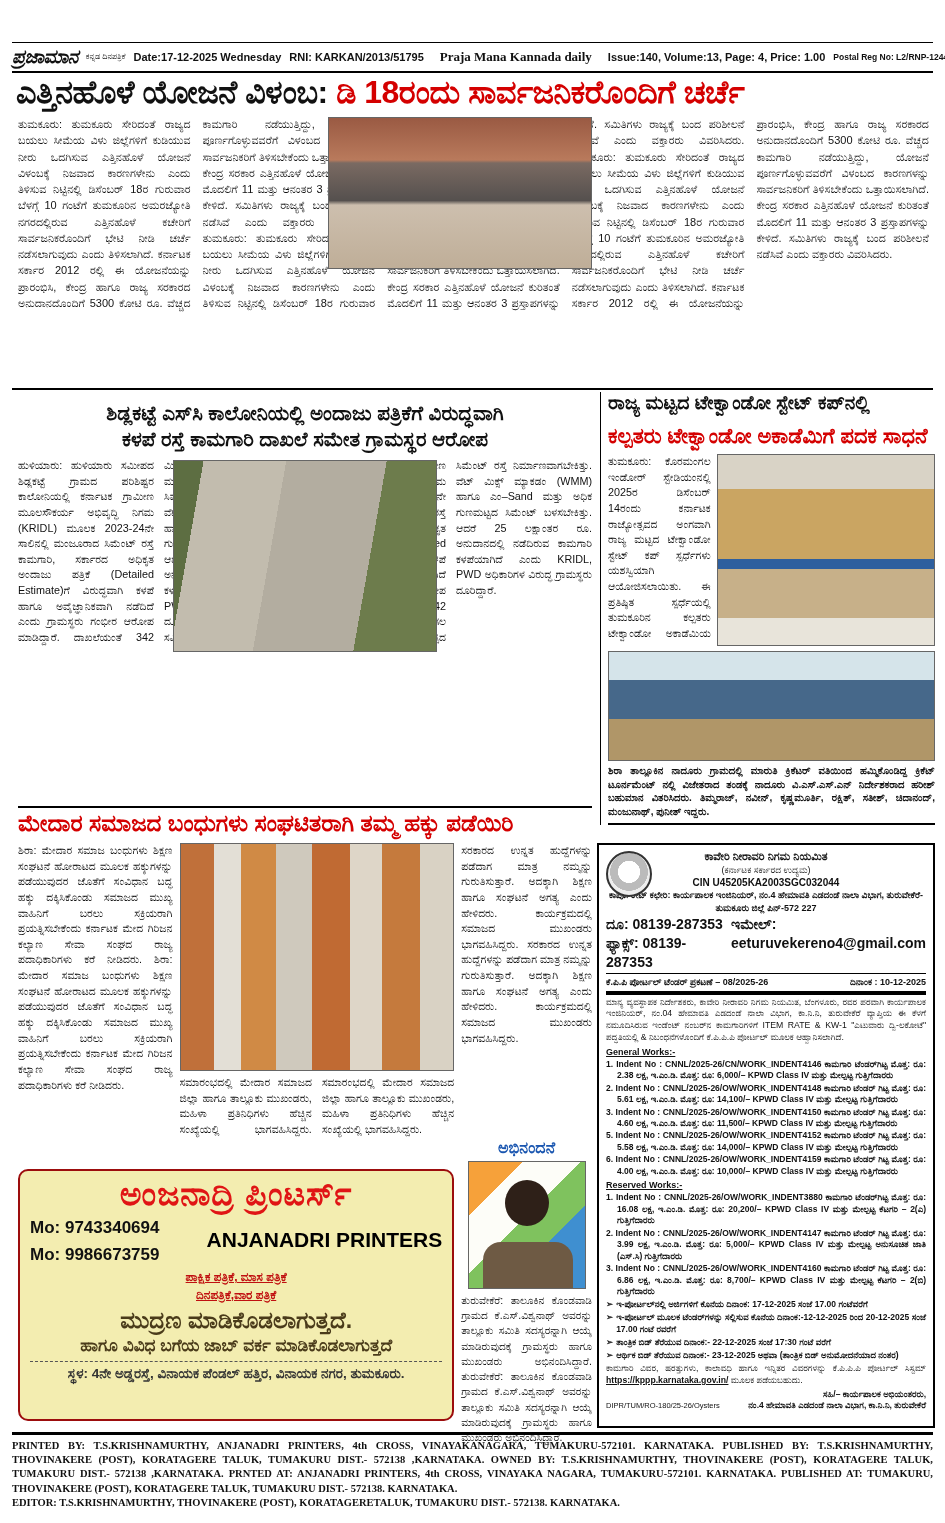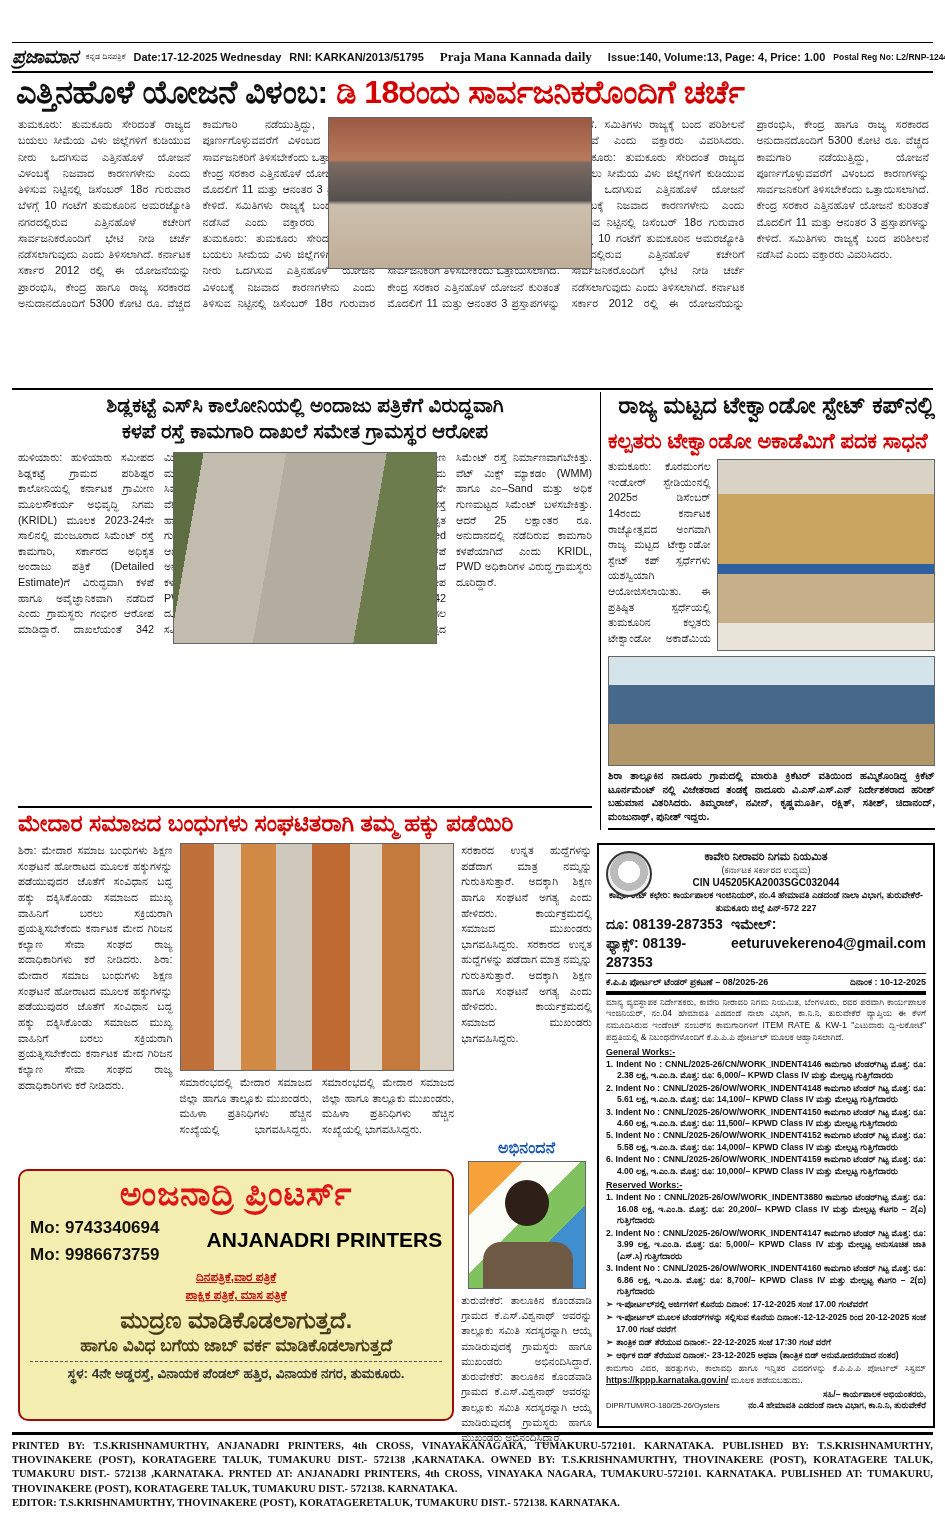--- a/index.html
+++ b/index.html
@@ -19,28 +19,28 @@
        font-size:32px;font-weight:bold;white-space:nowrap;letter-spacing:-0.5px;}
   .red{color:#d40000;}
   
   .article1{position:absolute;top:116px;left:18px;right:16px;height:270px;overflow:hidden;}
   .cols5{column-count:5;column-gap:12px;font-size:11px;line-height:1.48;text-align:justify;height:270px;overflow:hidden;}
   .photo{border:1px solid #666;box-sizing:border-box;}
   .photo-meeting{position:absolute;top:1px;left:34%;width:29%;height:152px;
        background:linear-gradient(180deg,#9a5a43 0%,#b97a5c 28%,#7a6a62 30%,#55504e 55%,#cdbfae 58%,#bfae98 100%);}
   .divider{position:absolute;left:12px;right:12px;border-top:2px solid #000;}
   
-  .sec2{position:absolute;top:392px;left:18px;width:574px;}
+  .sec2{position:absolute;top:400px;left:18px;width:574px;}
   .sc-head{font-size:20px;font-weight:bold;text-align:center;line-height:1.3;}
   .sc-body{position:relative;margin-top:6px;height:352px;overflow:hidden;
        column-count:4;column-gap:10px;font-size:10.8px;line-height:1.45;text-align:justify;}
   .photo-road{position:absolute;top:2px;left:27%;width:46%;height:192px;
        background:linear-gradient(100deg,#5d6e42 0 10%,#c2bcae 10% 38%,#b3ada0 38% 72%,#6d7c4c 72%);}
   .tkd{position:absolute;top:392px;left:600px;width:335px;border-left:1px solid #000;padding-left:7px;box-sizing:border-box;}
-  .tkd-h1{font-size:23px;font-weight:bold;text-align:right;}
+  .tkd-h1{font-size:19px;font-weight:bold;text-align:left;}
   .tkd-h2{font-size:21px;font-weight:bold;text-align:left;color:#d40000;margin-top:10px;}
   .tkd-row{display:flex;gap:6px;margin-top:6px;height:192px;}
   .tkd-text{width:32%;font-size:10.8px;line-height:1.45;text-align:justify;overflow:hidden;}
   .photo-podium{width:68%;height:192px;
        background:linear-gradient(180deg,#d9d3c6 0 18%,#caa562 18% 55%,#2e5f9e 55% 60%,#c7b089 60% 86%,#e8e4da 86%);}
   .photo-team{margin-top:5px;width:100%;height:110px;
        background:linear-gradient(180deg,#d5e4ea 0 26%,#46688a 26% 62%,#b09668 62%);}
   .tkd-cap{margin-top:3px;font-size:10px;font-weight:bold;line-height:1.35;text-align:justify;
        border-bottom:2px solid #000;padding-bottom:5px;}
   
@@ -166,22 +166,22 @@
 
         <div class="ad">
           <div class="ad-brand">ಅಂಜನಾದ್ರಿ ಪ್ರಿಂಟರ್ಸ್</div>
           <div class="ad-mid">
             <div class="ad-phones">
               <div>Mo: 9743340694</div>
               <div>Mo: 9986673759</div>
             </div>
             <div class="ad-en">ANJANADRI PRINTERS</div>
           </div>
+          <div class="ad-sub">ಪಾಕ್ಷಿಕ ಪತ್ರಿಕೆ, ಮಾಸ ಪತ್ರಿಕೆ</div>
           <div class="ad-sub">ದಿನಪತ್ರಿಕೆ,ವಾರ ಪತ್ರಿಕೆ</div>
-          <div class="ad-sub">ಪಾಕ್ಷಿಕ ಪತ್ರಿಕೆ, ಮಾಸ ಪತ್ರಿಕೆ</div>
           <div class="ad-big1">ಮುದ್ರಣ ಮಾಡಿಕೊಡಲಾಗುತ್ತದೆ.</div>
           <div class="ad-big2">ಹಾಗೂ ವಿವಿಧ ಬಗೆಯ ಜಾಬ್ ವರ್ಕ ಮಾಡಿಕೊಡಲಾಗುತ್ತದೆ</div>
           <div class="ad-addr">ಸ್ಥಳ: 4ನೇ ಅಡ್ಡರಸ್ತೆ, ವಿನಾಯಕ ಪೆಂಡಲ್ ಹತ್ತಿರ, ವಿನಾಯಕ ನಗರ, ತುಮಕೂರು.</div>
         </div>
       </div>
       <div class="bl-right">
         <div class="medara-col3">ಸರಕಾರದ ಉನ್ನತ ಹುದ್ದೆಗಳನ್ನು ಪಡೆದಾಗ ಮಾತ್ರ ನಮ್ಮನ್ನು ಗುರುತಿಸುತ್ತಾರೆ. ಅದಕ್ಕಾಗಿ ಶಿಕ್ಷಣ ಹಾಗೂ ಸಂಘಟನೆ ಅಗತ್ಯ ಎಂದು ಹೇಳಿದರು. ಕಾರ್ಯಕ್ರಮದಲ್ಲಿ ಸಮಾಜದ ಮುಖಂಡರು ಭಾಗವಹಿಸಿದ್ದರು. ಸರಕಾರದ ಉನ್ನತ ಹುದ್ದೆಗಳನ್ನು ಪಡೆದಾಗ ಮಾತ್ರ ನಮ್ಮನ್ನು ಗುರುತಿಸುತ್ತಾರೆ. ಅದಕ್ಕಾಗಿ ಶಿಕ್ಷಣ ಹಾಗೂ ಸಂಘಟನೆ ಅಗತ್ಯ ಎಂದು ಹೇಳಿದರು. ಕಾರ್ಯಕ್ರಮದಲ್ಲಿ ಸಮಾಜದ ಮುಖಂಡರು ಭಾಗವಹಿಸಿದ್ದರು.</div>
         <div class="abhi">
           <div class="abhi-title">ಅಭಿನಂದನೆ</div>
           <div class="photo photo-portrait">

